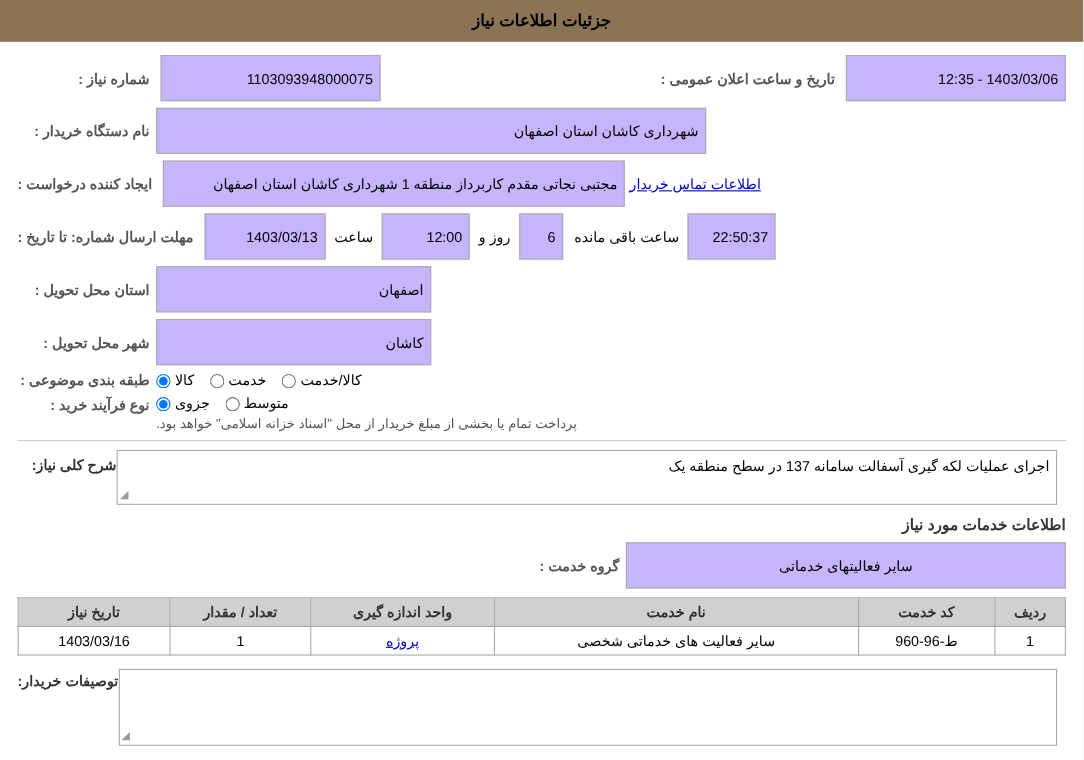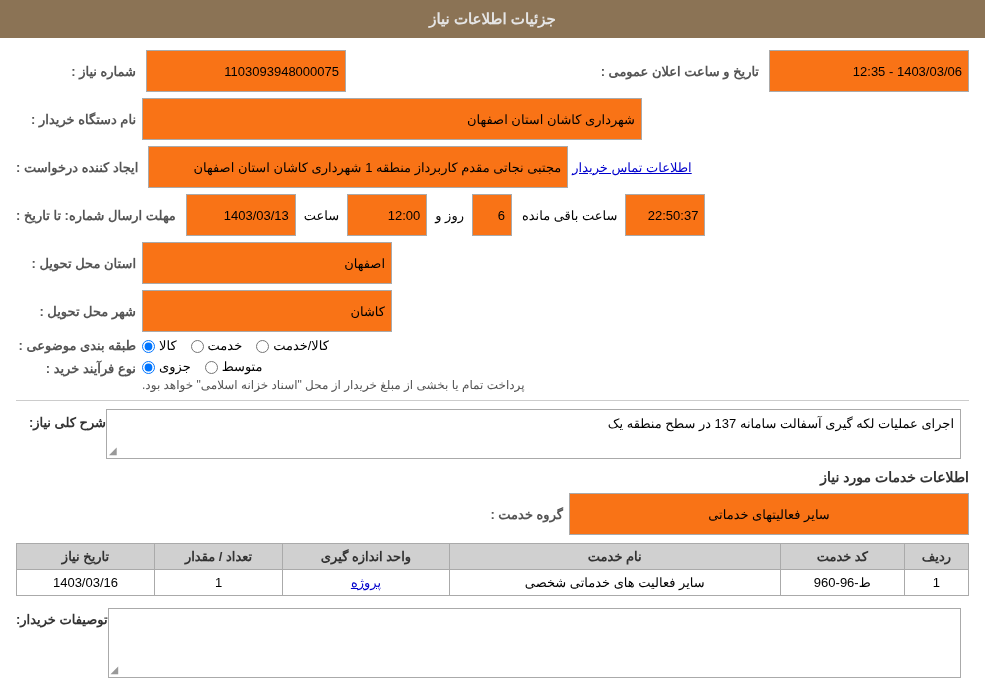--- a/index.html
+++ b/index.html
@@ -10,21 +10,21 @@
       direction: rtl;
     }
     .page-wrapper {
       max-width: 985px;
       margin: 0 auto;
       background: #fff;
       min-height: 691px;
     }
     .header-bar {
       background: #8B7355;
-      color: #e5e5e5;
+      color: #000000;
       text-align: center;
       padding: 10px 16px;
       font-size: 15px;
       font-weight: bold;
     }
     .content {
       padding: 12px 16px;
     }
     .form-row {
       display: flex;
@@ -35,21 +35,21 @@
     .label {
       color: #555;
       font-weight: bold;
       white-space: nowrap;
       margin-right: 6px;
       min-width: 120px;
       text-align: right;
     }
     .field-box {
       border: 1px solid #aaa;
-      background: #f97316;
+      background: #c4b5fd;
       padding: 20px 6px;
       min-width: 120px;
       height: 24px;
       display: inline-flex;
       align-items: center;
     }
     .field-large {
       min-width: 500px;
     }
     .field-small {

